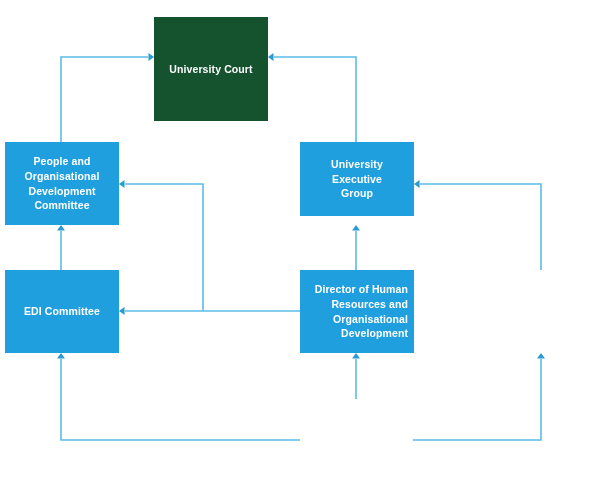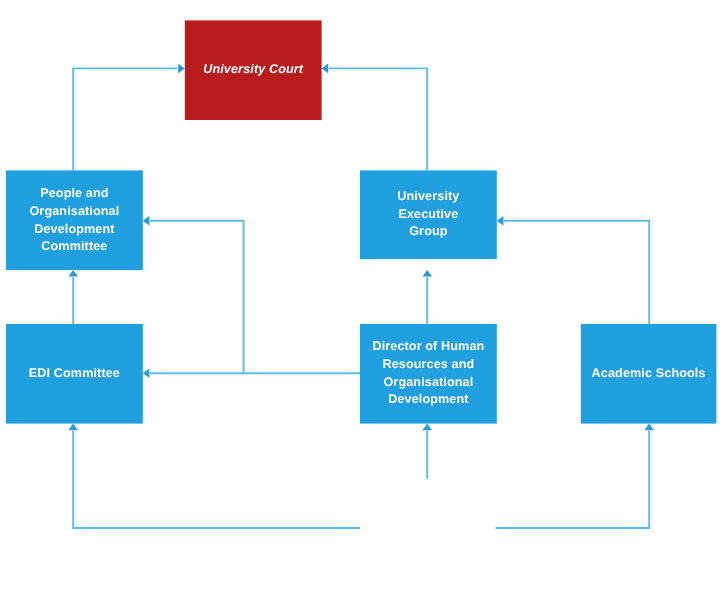--- a/index.html
+++ b/index.html
@@ -69,45 +69,42 @@
         <polygon points="119,311 124.5,307 124.5,315" fill="#2A9AD2"></polygon>
         <polygon points="356,225 352,230.5 360,230.5" fill="#2A9AD2"></polygon>
         <polygon points="414,184 419.5,180 419.5,188" fill="#2A9AD2"></polygon>
         <polygon points="61,225 57,230.5 65,230.5" fill="#2A9AD2"></polygon>
         <polygon points="61,353 57,358.5 65,358.5" fill="#2A9AD2"></polygon>
         <polygon points="356,353 352,358.5 360,358.5" fill="#2A9AD2"></polygon>
         <polygon points="541,353 537,358.5 545,358.5" fill="#2A9AD2"></polygon>
       </g>
   </svg>
 
-  <div class="node" style="left: 154px; top: 17px; width: 114px; height: 83px; background: #b91c1c; color: rgb(255, 255, 255); font-style: italic;">
+  <div class="node" style="left: 154px; top: 17px; width: 114px; height: 104px; background: #14532d; color: rgb(255, 255, 255);">
     <span class="node-label">University Court</span>
   </div>
 
   <div class="node" style="left: 5px; top: 142px; width: 114px; height: 83px; background: rgb(32, 159, 223); color: rgb(255, 255, 255);">
     <span class="node-label">People and
 Organisational
 Development
 Committee</span>
   </div>
 
   <div class="node" style="left: 300px; top: 142px; width: 114px; height: 74px; background: rgb(32, 159, 223); color: rgb(255, 255, 255);">
     <span class="node-label">University Executive
 Group</span>
   </div>
 
   <div class="node" style="left: 5px; top: 270px; width: 114px; height: 83px; background: rgb(32, 159, 223); color: rgb(255, 255, 255);">
     <span class="node-label">EDI Committee</span>
   </div>
 
-  <div class="node" style="left: 300px; top: 270px; width: 114px; height: 83px; background: rgb(32, 159, 223); color: rgb(255, 255, 255);">
+  <div class="node" style="left: 300px; top: 270px; width: 114px; height: 83px; background: rgb(32, 159, 223); color: rgb(255, 255, 255); text-align: right;">
     <span class="node-label">Director of Human
 Resources and
 Organisational
 Development</span>
   </div>
 
-  <div class="node" style="left: 484px; top: 270px; width: 113px; height: 83px; background: rgb(32, 159, 223); color: rgb(255, 255, 255);">
-    <span class="node-label">Academic Schools</span>
-  </div>
 
 
 </div>
 
 </body></html>

